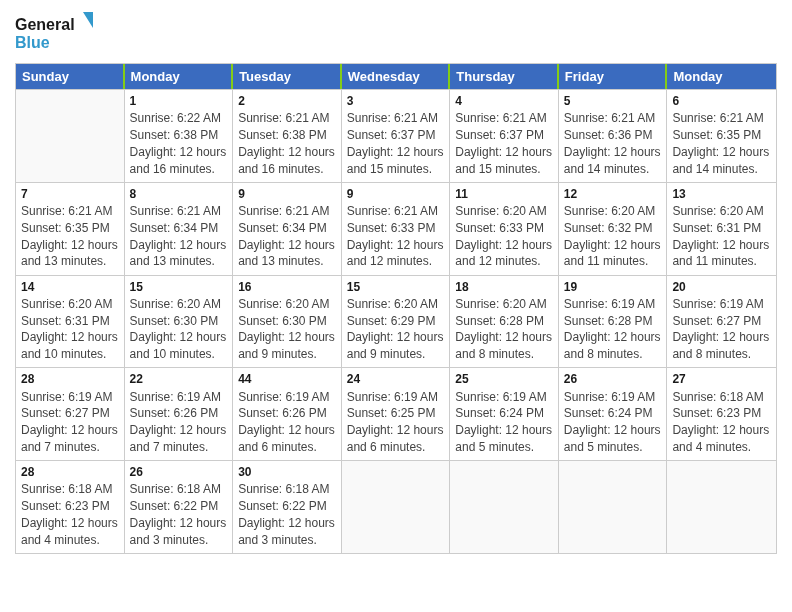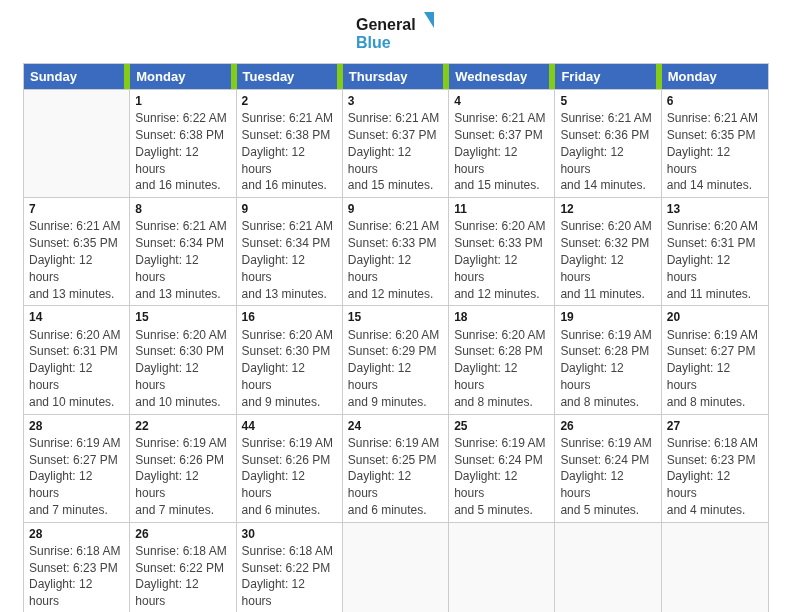--- a/index.html
+++ b/index.html
@@ -6,24 +6,23 @@
     body {
       font-family: Arial, sans-serif;
       background: #fff;
       width: 792px;
       height: 612px;
       overflow: hidden;
     }
     .page {
       width: 792px;
       height: 564px;
-      padding: 10px 23px;
+      padding: 10px 15px;
       display: flex;
       flex-direction: column;
-      align-items: center;
     }
     .header {
       display: flex;
       justify-content: space-between;
       align-items: flex-start;
       margin-bottom: 8px;
     }
     .title-block {
       text-align: right;
     }
@@ -46,21 +45,21 @@
     .cal-header {
       display: grid;
       grid-template-columns: repeat(7, 1fr);
       background: #3a6bbf;
     }
     .cal-header-cell {
       color: #fff;
       font-weight: bold;
       font-size: 13px;
       padding: 5px 6px;
-      border-right: 6px solid #84cc16;
+      border-right: 2px solid #84cc16;
     }
     .cal-header-cell:last-child { border-right: none; }
     .cal-body {
       display: flex;
       flex-direction: column;
       flex: 1;
     }
     .cal-row {
       display: grid;
       grid-template-columns: repeat(7, 1fr);
@@ -110,22 +109,22 @@
       <h1></h1>
       <h2></h2>
     </div>
   </div>
 
   <div class="calendar">
     <div class="cal-header">
     <div class="cal-header-cell">Sunday</div>
         <div class="cal-header-cell">Monday</div>
         <div class="cal-header-cell">Tuesday</div>
+        <div class="cal-header-cell">Wednesday</div>
         <div class="cal-header-cell">Thursday</div>
-        <div class="cal-header-cell">Wednesday</div>
         <div class="cal-header-cell">Friday</div>
         <div class="cal-header-cell">Monday</div>
       </div>
     <div class="cal-body">
     <div class="cal-row">
           <div class="cal-cell empty"></div>
           <div class="cal-cell">
             <span class="day-num">1</span>
             <div class="info" style="white-space: pre-line;">Sunrise: 6:22 AM
 Sunset: 6:38 PM

